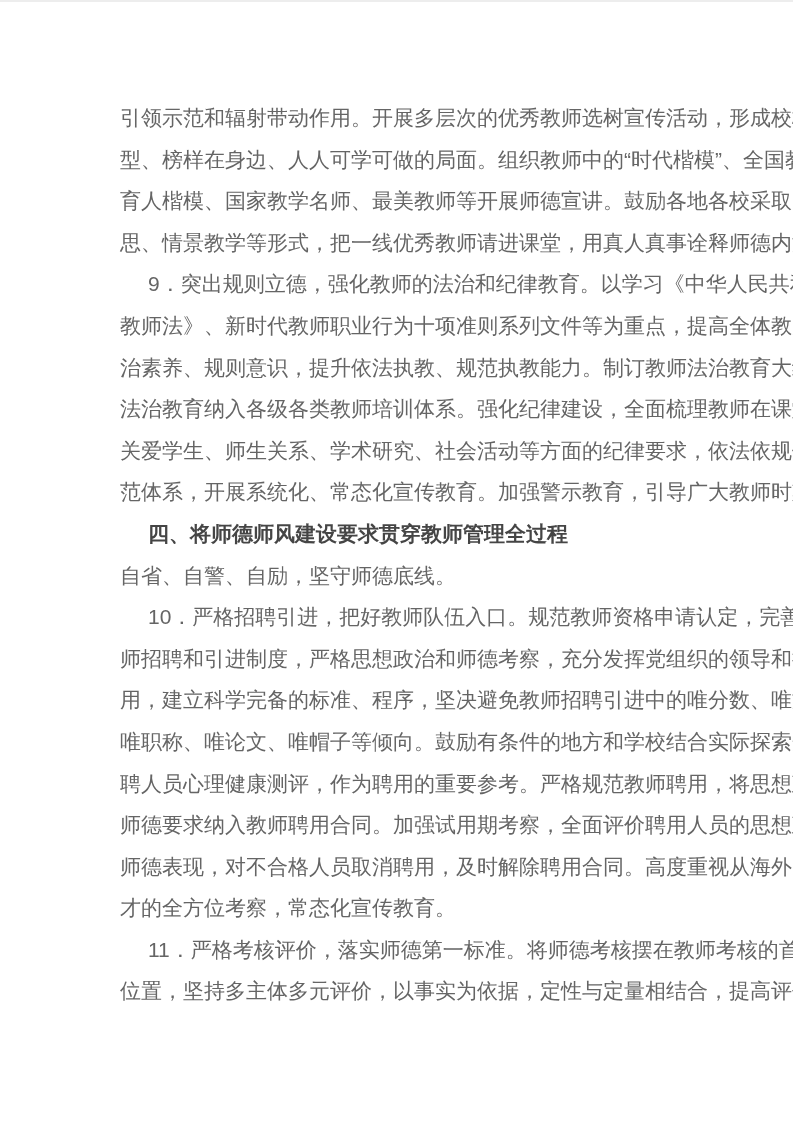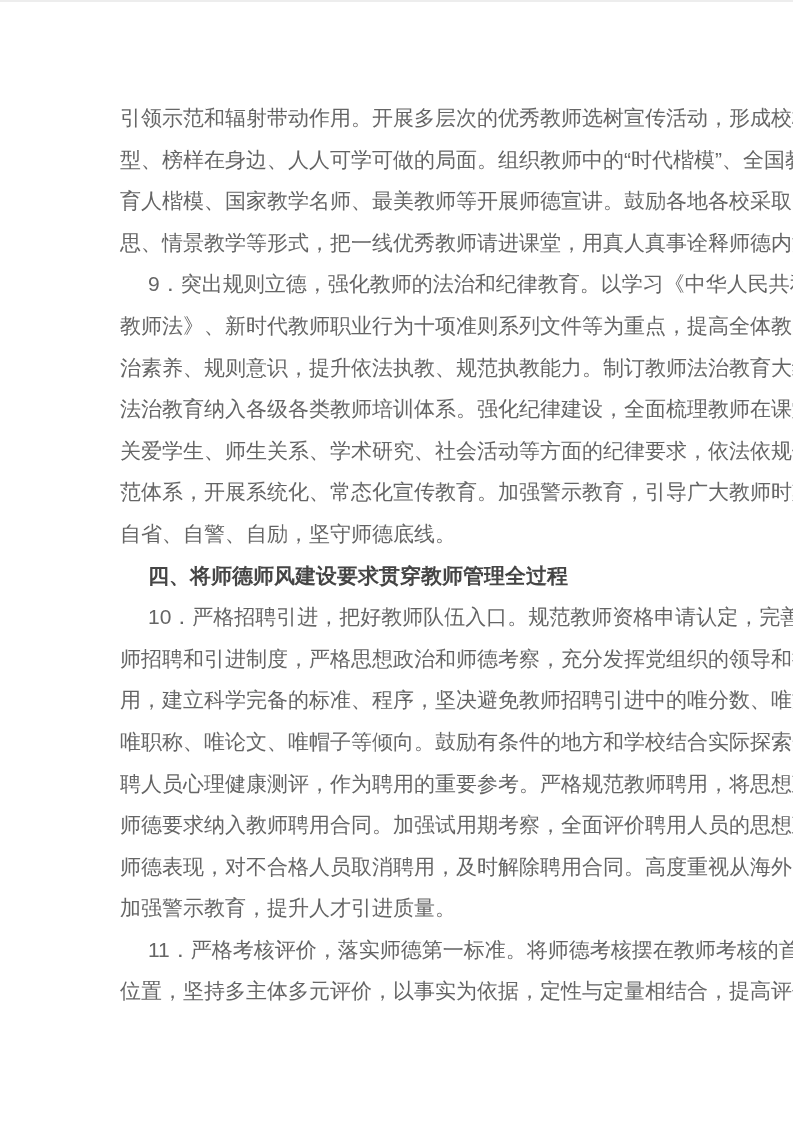--- a/index.html
+++ b/index.html
@@ -62,26 +62,26 @@
       <div class="line">引领示范和辐射带动作用。开展多层次的优秀教师选树宣传活动，形成校校有典</div>
       <div class="line">型、榜样在身边、人人可学可做的局面。组织教师中的“时代楷模”、全国教书</div>
       <div class="line">育人楷模、国家教学名师、最美教师等开展师德宣讲。鼓励各地各校采取实践反</div>
       <div class="line para-end">思、情景教学等形式，把一线优秀教师请进课堂，用真人真事诠释师德内涵。</div>
       <div class="line indent">9．突出规则立德，强化教师的法治和纪律教育。以学习《中华人民共和国</div>
       <div class="line">教师法》、新时代教师职业行为十项准则系列文件等为重点，提高全体教师的法</div>
       <div class="line">治素养、规则意识，提升依法执教、规范执教能力。制订教师法治教育大纲，将</div>
       <div class="line">法治教育纳入各级各类教师培训体系。强化纪律建设，全面梳理教师在课堂教学、</div>
       <div class="line">关爱学生、师生关系、学术研究、社会活动等方面的纪律要求，依法依规健全规</div>
       <div class="line">范体系，开展系统化、常态化宣传教育。加强警示教育，引导广大教师时刻自重、</div>
+      <div class="line heading indent para-end">四、将师德师风建设要求贯穿教师管理全过程</div>
       <div class="line para-end">自省、自警、自励，坚守师德底线。</div>
-      <div class="line heading indent para-end">四、将师德师风建设要求贯穿教师管理全过程</div>
       <div class="line indent">10．严格招聘引进，把好教师队伍入口。规范教师资格申请认定，完善教</div>
       <div class="line">师招聘和引进制度，严格思想政治和师德考察，充分发挥党组织的领导和把关作</div>
       <div class="line">用，建立科学完备的标准、程序，坚决避免教师招聘引进中的唯分数、唯文凭、</div>
       <div class="line">唯职称、唯论文、唯帽子等倾向。鼓励有条件的地方和学校结合实际探索开展拟</div>
       <div class="line">聘人员心理健康测评，作为聘用的重要参考。严格规范教师聘用，将思想政治和</div>
       <div class="line">师德要求纳入教师聘用合同。加强试用期考察，全面评价聘用人员的思想政治和</div>
       <div class="line">师德表现，对不合格人员取消聘用，及时解除聘用合同。高度重视从海外引进人</div>
-      <div class="line para-end">加强警示教育，提升人才引进质量。</div>
+      <div class="line para-end">才的全方位考察，常态化宣传教育。</div>
       <div class="line indent">11．严格考核评价，落实师德第一标准。将师德考核摆在教师考核的首要</div>
       <div class="line">位置，坚持多主体多元评价，以事实为依据，定性与定量相结合，提高评价的科</div>
     </div>
 </div>
 
 </body></html>

